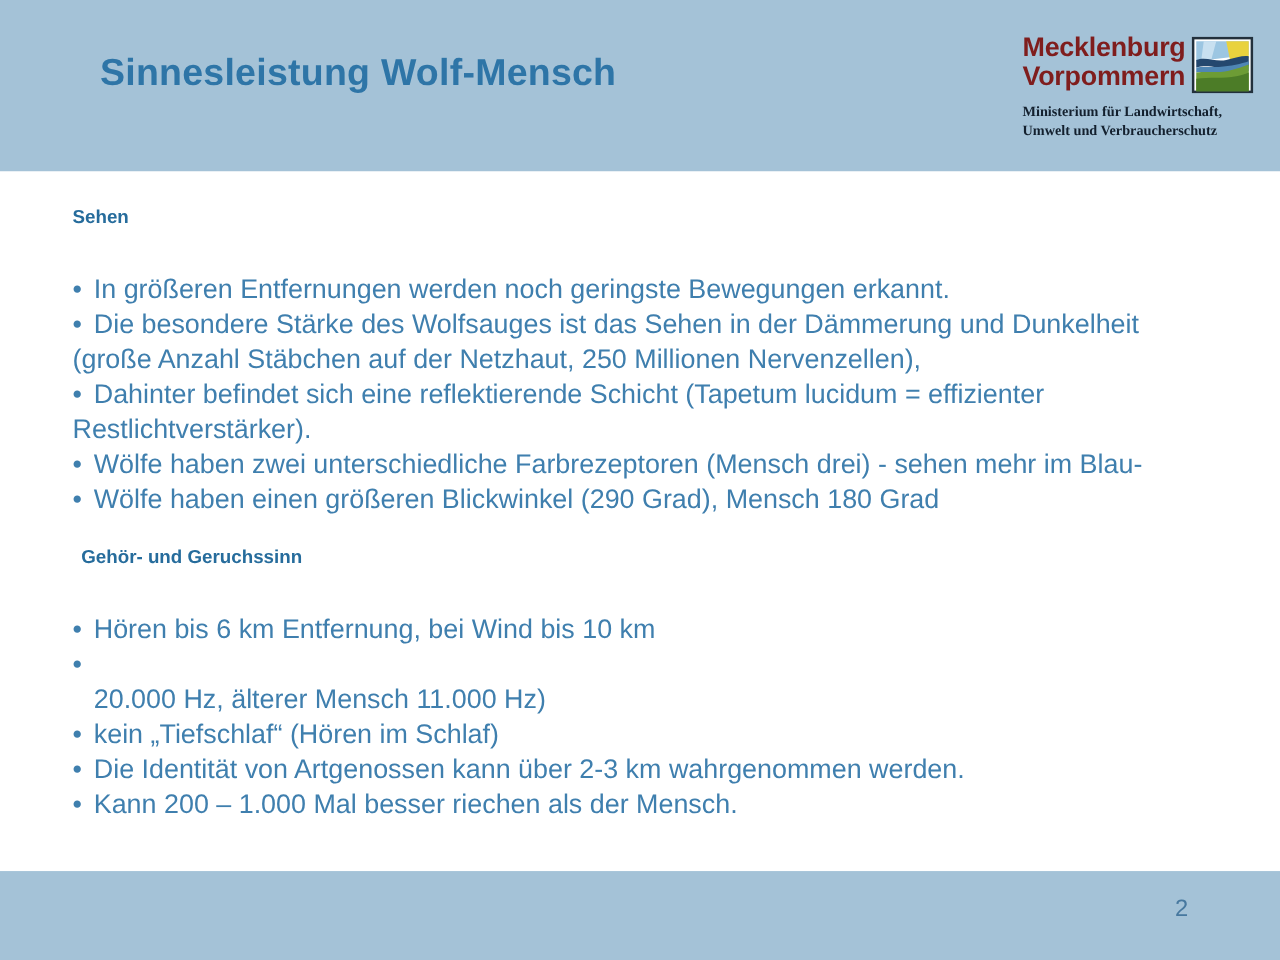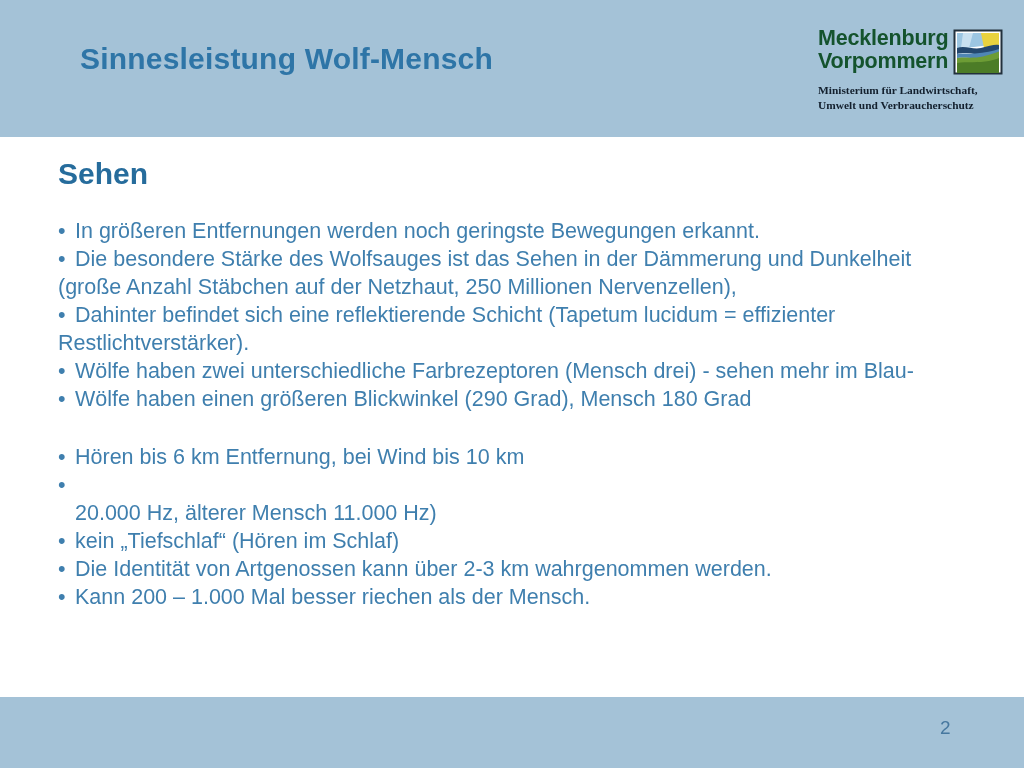--- a/index.html
+++ b/index.html
@@ -18,38 +18,38 @@
     position: absolute; left: 80px; top: 42px;
     font-size: 30px; font-weight: bold; letter-spacing: 0.2px;
     color: #2e75a7;
   }
 
   
   .logo { position: absolute; top: 27px; left: 818px; width: 200px; }
   .logo-row { display: flex; align-items: flex-start; }
   .logo-names {
     font-size: 21.5px; font-weight: bold; line-height: 23px;
-    color: #14532d; letter-spacing: -0.2px; flex: 0 0 auto;
+    color: #7f1d1d; letter-spacing: -0.2px; flex: 0 0 auto;
   }
   .emblem { margin-left: 5px; margin-top: 2px; flex: 0 0 auto; }
   .ministry {
     margin-top: 8px;
     font-size: 11.4px; font-weight: bold; line-height: 14.5px;
     color: #13202e;
     font-family: Liberation Serif, serif;
   }
 
   
   .content {
     position: absolute; left: 0; top: 137px; width: 1024px; height: 560px;
     background: #ffffff; box-sizing: border-box;
     padding: 24px 16px 0 58px;
   }
   .heading {
-    font-size: 30px; font-weight: bold; color: #266c9c;
+    font-size: 15px; font-weight: bold; color: #266c9c;
     line-height: 26px; white-space: pre;
   }
   .heading-indent { padding-left: 7px; }
   .section-2 { margin-top: 20px; }
   .lines { margin-top: 30px; }
   .line {
     display: flex; align-items: flex-start;
     font-size: 21.5px; line-height: 28px; color: #3f7fae;
     white-space: pre;
   }
@@ -126,20 +126,21 @@
           <span class="text">Wölfe haben zwei unterschiedliche Farbrezeptoren (Mensch drei) - sehen mehr im Blau-</span>
         </div>
         <div class="line">
           <span class="marker">•</span>
           <span class="text">Wölfe haben einen größeren Blickwinkel (290 Grad), Mensch 180 Grad</span>
         </div>
       </div>
     </div>
 
     <div class="section section-2">
+      <div class="heading heading-indent">Gehör- und Geruchssinn</div>
       <div class="lines">
         <div class="line">
           <span class="marker">•</span>
           <span class="text">Hören bis 6 km Entfernung, bei Wind bis 10 km</span>
         </div>
         <div class="line">
           <span class="marker">•</span>
         </div>
         <div class="line">
           <span class="marker">&nbsp;</span>

